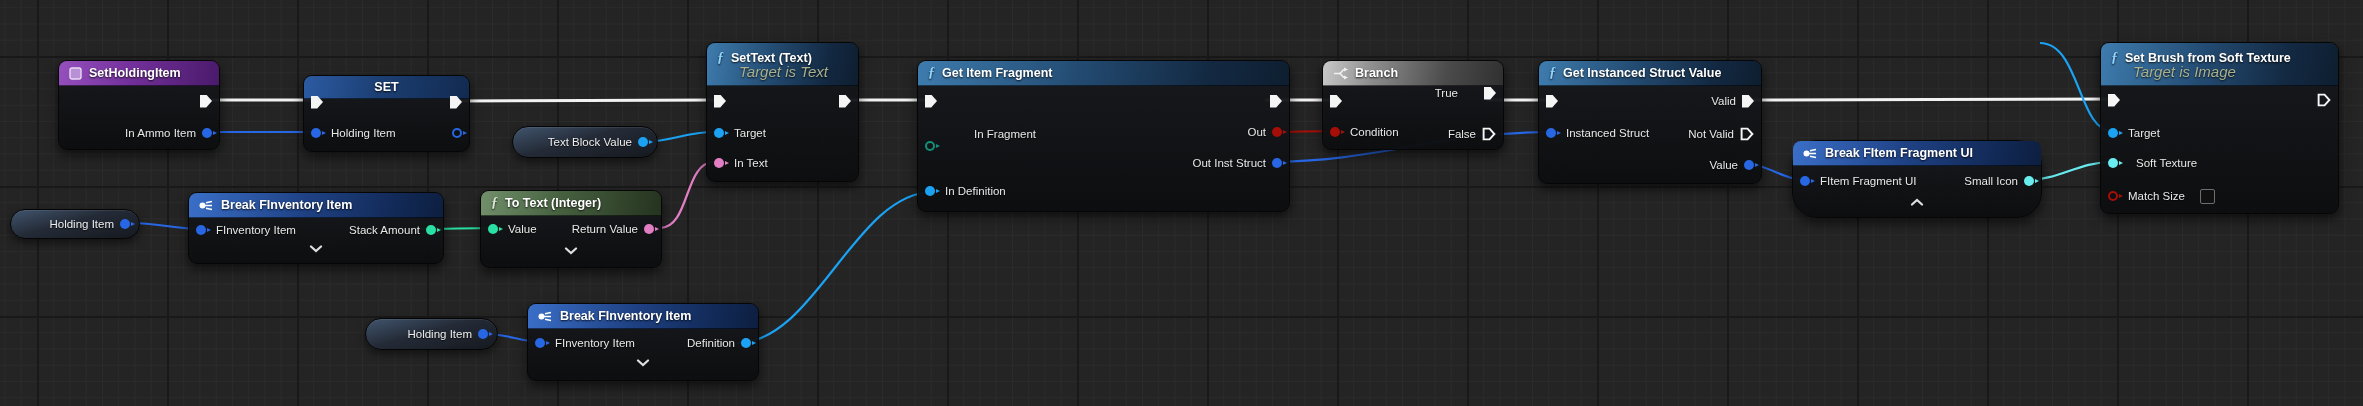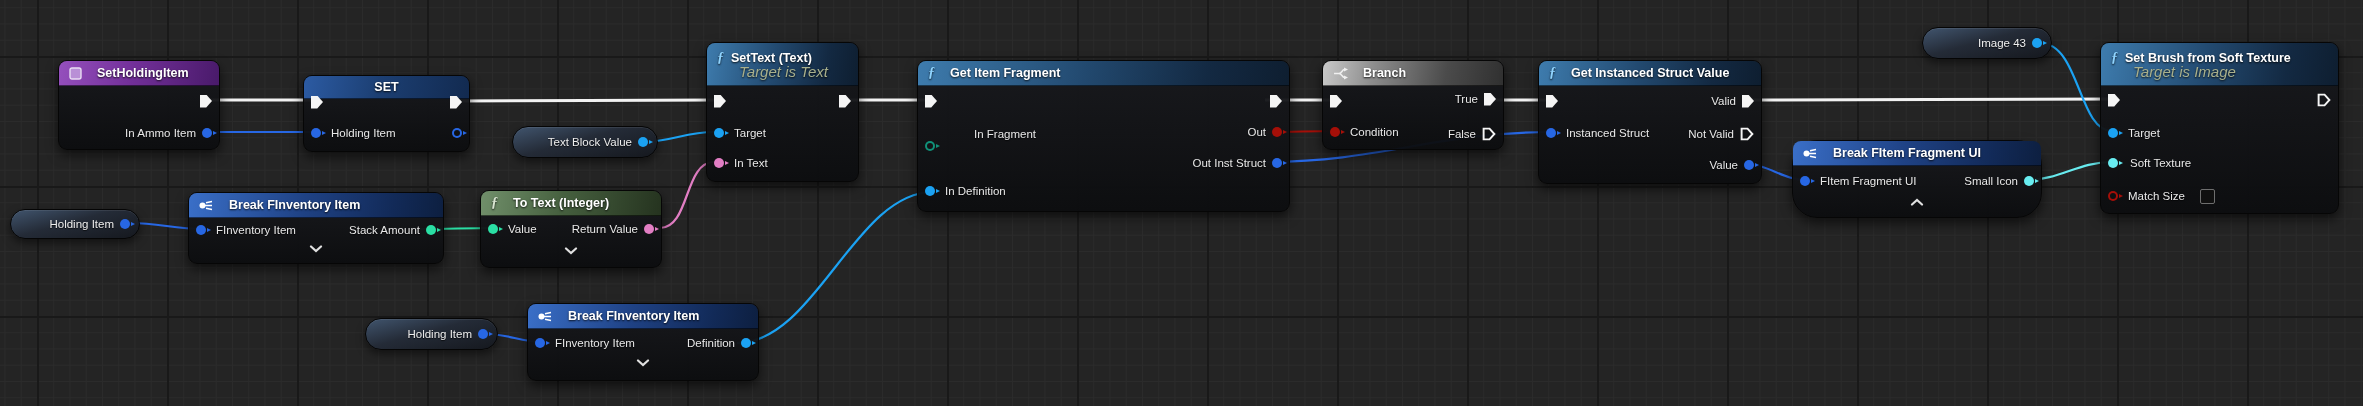--- a/index.html
+++ b/index.html
@@ -18,21 +18,21 @@
   #wires{position:absolute;left:0;top:0;z-index:1;}
   #wires path{fill:none;}
   .node{
     position:absolute;z-index:2;border-radius:9px;
     background:linear-gradient(180deg,rgba(24,25,29,.96),rgba(12,13,15,.96));
     border:1px solid #060606;
     box-shadow:0 5px 12px rgba(0,0,0,.6), inset 0 1px 0 rgba(255,255,255,.05);
     color:#e6e6e6;
   }
   .hdr{
-    display:flex;align-items:center;gap:15px;height:24px;padding:0 10px;
+    display:flex;align-items:center;gap:7px;height:24px;padding:0 10px;
     border-radius:8px 8px 0 0;font-weight:700;font-size:12.5px;color:#fff;
     text-shadow:0 1px 2px rgba(0,0,0,.85);border-bottom:1px solid rgba(0,0,0,.55);
   }
   .hdr.two{height:42px;flex-direction:column;align-items:flex-start;justify-content:center;gap:1px;}
   .hrow{display:flex;align-items:center;gap:7px;}
   .sub{font-style:italic;font-weight:400;font-size:15px;color:#a8b08d;margin-left:22px;line-height:11px;}
   .hdr-func {background:linear-gradient(100deg,#3e7cae 0%,#22496f 45%,#132942 78%,#0e1e30 100%);}
   .hdr-break{background:linear-gradient(100deg,#3a6fc8 0%,#1f4285 45%,#122a58 80%,#0d1f40 100%);}
   .hdr-set  {background:linear-gradient(100deg,#2c5ba3 0%,#1c3f73 45%,#122a50 100%);justify-content:center;height:22px;text-align:right;}
   .hdr-entry{background:linear-gradient(100deg,#9550bd 0%,#73309a 45%,#491a6a 100%);}
@@ -252,21 +252,21 @@
       </svg>
       <span>Branch</span>
     </div>
     <div class="pin l" style="top:30px;">
         <span class="exe"></span>
       </div>
     <div class="pin l" style="top:61px;">
       <span class="dot c-bool"></span>
         <span class="lbl" style="margin-left:10px;">Condition</span>
     </div>
-    <div class="pin r" style="top:28px;">
+    <div class="pin r" style="top:22px;gap:20px;">
       <span class="lbl">True</span>
         <span class="exe"></span>
     </div>
     <div class="pin r" style="top:63px;">
       <span class="lbl">False</span>
       <svg class="exe-h" width="14" height="14" viewBox="0 0 13 13">
           <path d="M1.5 1.5 H7 L11.5 6.5 L7 11.5 H1.5 Z" fill="none" stroke="#f5f5f5" stroke-width="1.8"></path>
         </svg>
     </div>
   </div>
@@ -315,24 +315,20 @@
       <span class="lbl">Small Icon</span>
         <span class="dot c-soft"></span>
     </div>
     <div class="chev up" style="top:57px;">
       <svg width="14" height="8">
           <path d="M2 1.5 L7 6 L12 1.5" fill="none" stroke="#e0e0e0" stroke-width="2.2" stroke-linecap="round"></path>
         </svg>
     </div>
   </div>
 
-  <div class="pill" style="left:1922px;top:27px;width:130px;height:32px;">
-    <span>Image 43</span>
-      <span class="dot c-wid"></span>
-  </div>
 
   <div class="node" style="left:2100px;top:42px;width:237px;height:170px;">
     <div class="hdr two hdr-func">
       <div class="hrow">
         <span class="fx">ƒ</span>
         <span>Set Brush from Soft Texture</span>
       </div>
       <div class="sub">Target is Image</div>
     </div>
     <div class="pin l" style="top:47px;">
@@ -342,21 +338,21 @@
       <svg class="exe-h" width="14" height="14" viewBox="0 0 13 13">
           <path d="M1.5 1.5 H7 L11.5 6.5 L7 11.5 H1.5 Z" fill="none" stroke="#f5f5f5" stroke-width="1.8"></path>
         </svg>
     </div>
     <div class="pin l" style="top:80px;">
       <span class="dot c-wid"></span>
         <span class="lbl" style="margin-left:10px;">Target</span>
     </div>
     <div class="pin l" style="top:110px;">
       <span class="dot c-soft"></span>
-        <span class="lbl" style="margin-left:12px;">Soft Texture</span>
+        <span class="lbl" style="margin-left:18px;">Soft Texture</span>
     </div>
     <div class="pin l" style="top:143px;">
       <span class="dot hollow c-bool"></span>
         <span class="lbl" style="margin-left:10px;">Match Size</span>
       <span class="cb"></span>
     </div>
   </div>
 
   <div class="pill" style="left:365px;top:318px;width:133px;height:32px;">
     <span>Holding Item</span>

